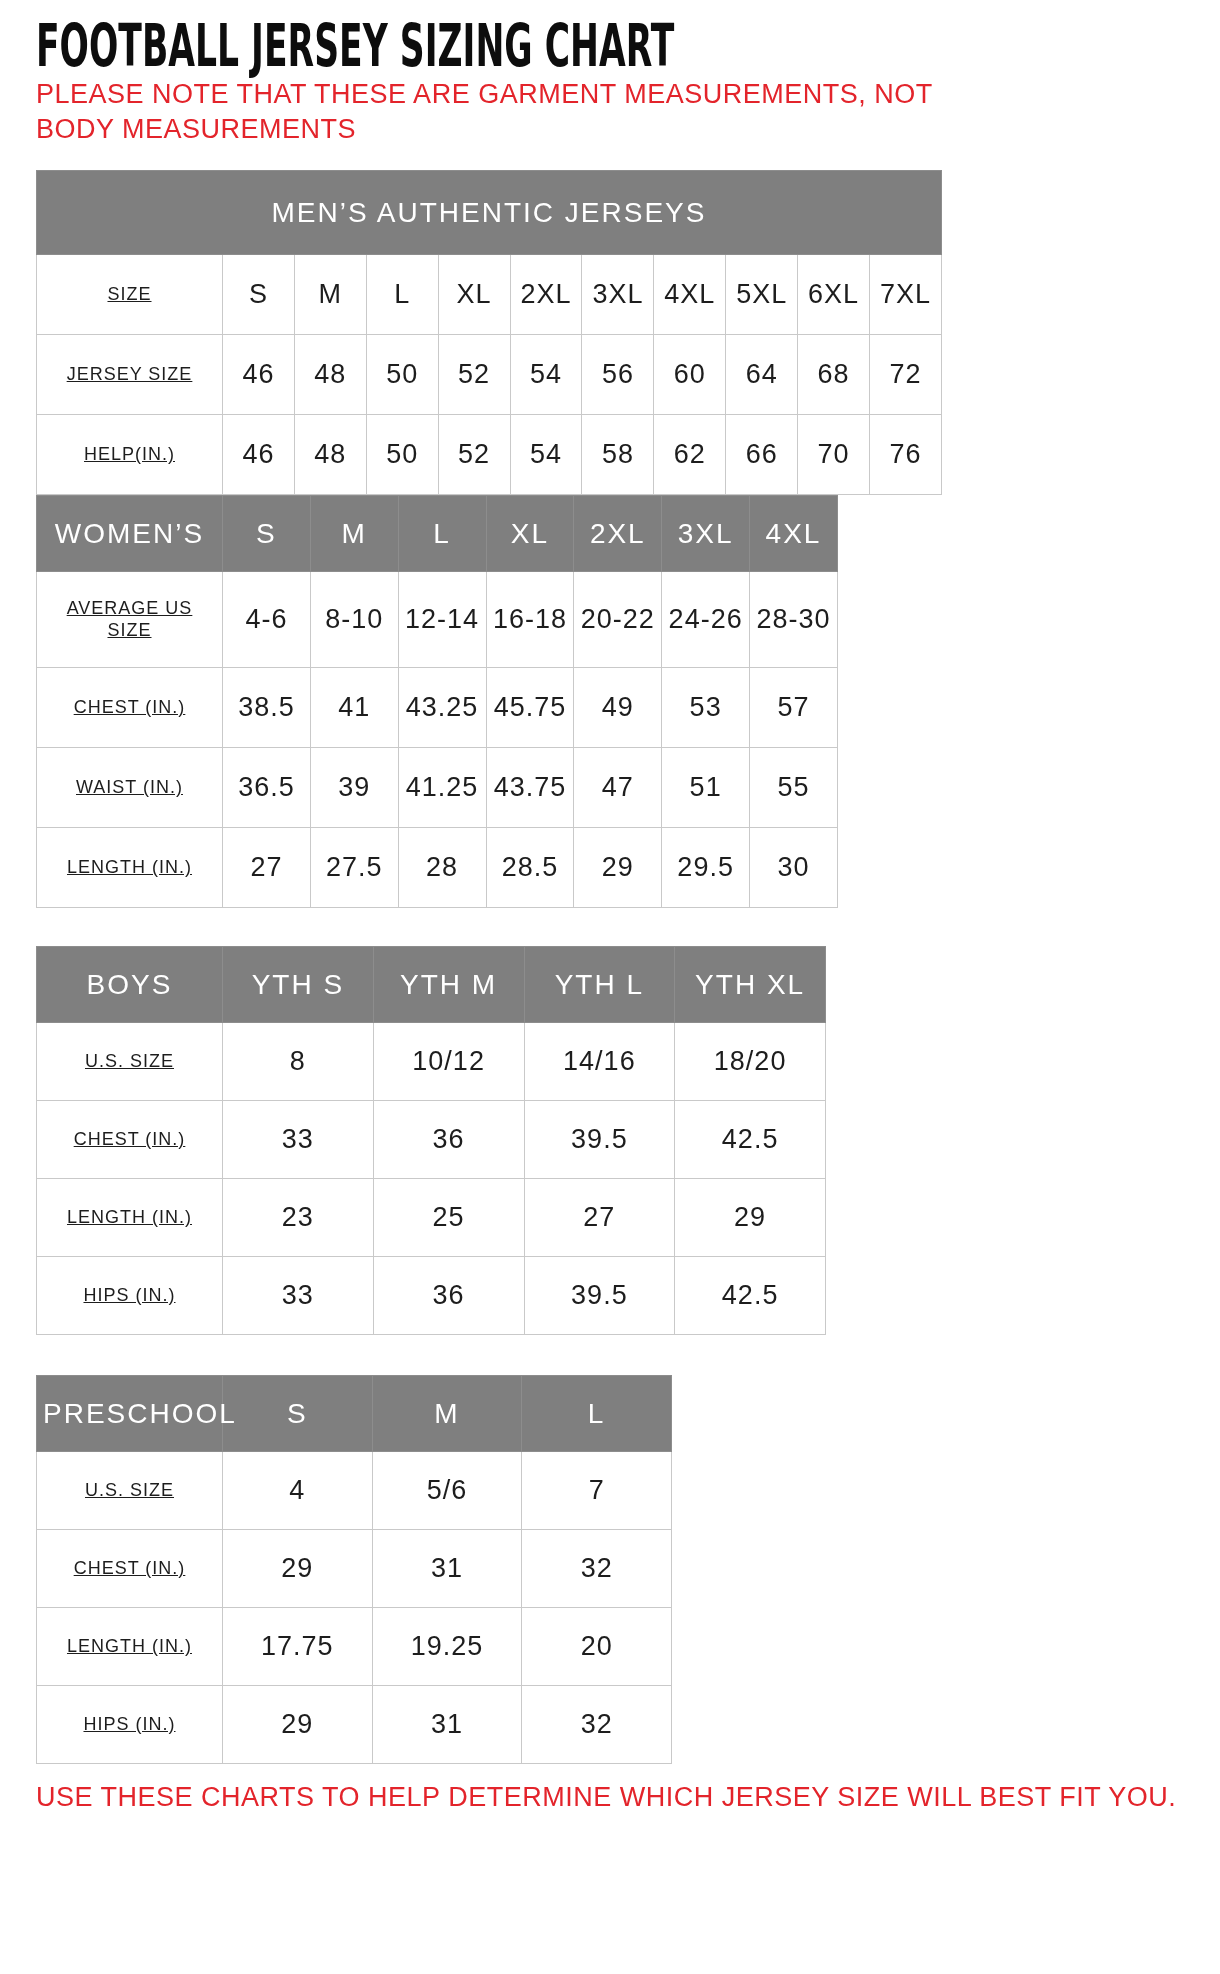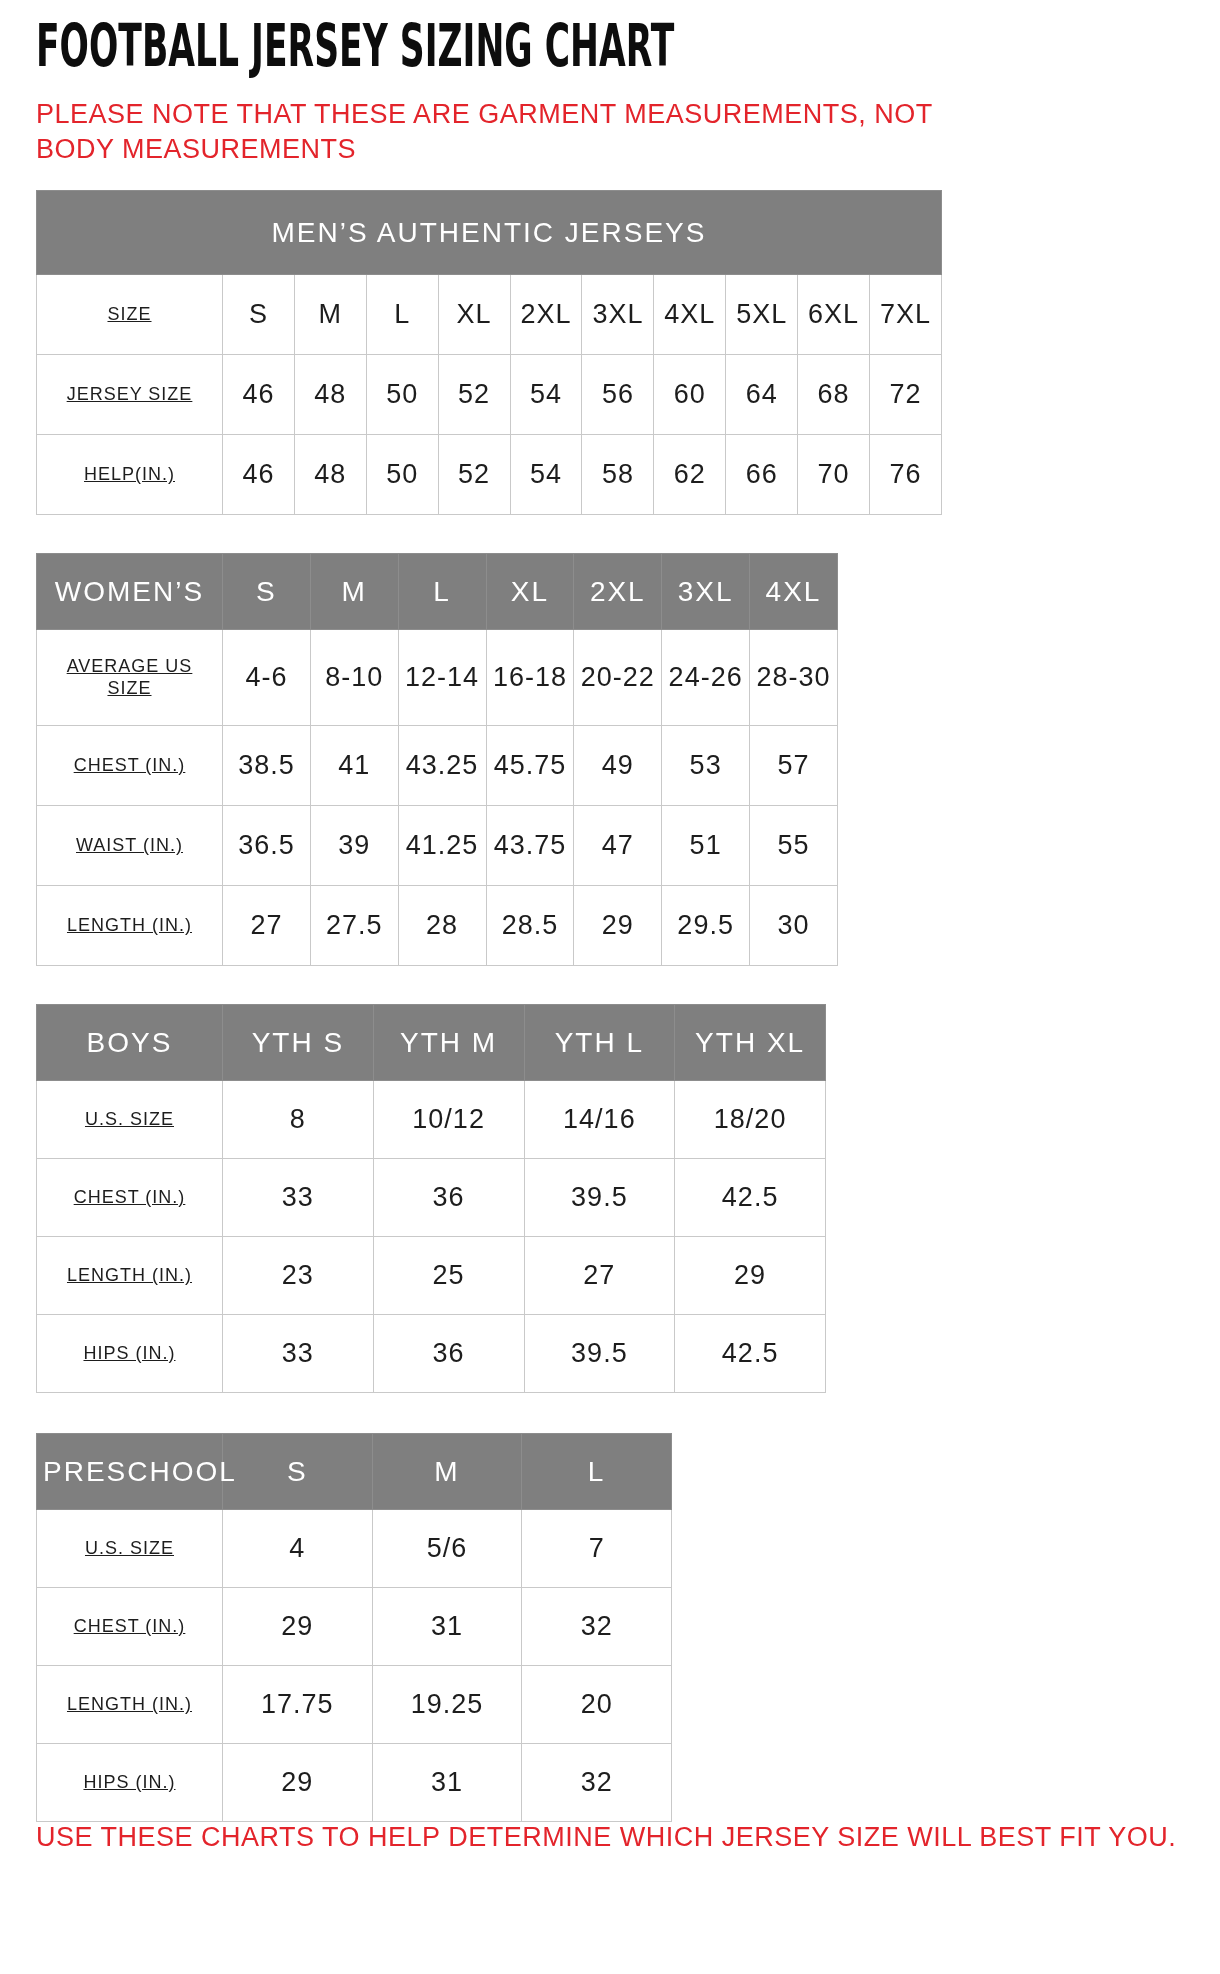--- a/index.html
+++ b/index.html
@@ -17,21 +17,21 @@
     font-family: "DejaVu Sans", sans-serif;
     font-size: 54px;
     font-weight: 900;
     color: #0d0d0d;
     white-space: nowrap;
     line-height: 1.05;
     transform: scale(0.64, 1.08);
     transform-origin: left top;
   }
   p.note {
-    margin-top: 24px;
+    margin-top: 4px;
     max-width: 900px;
     font-size: 27px;
     line-height: 1.32;
     letter-spacing: 0.5px;
     color: var(--accent-red, #e3242b);
   }
   table.tbl {
     border-collapse: collapse;
     table-layout: fixed;
   }
@@ -50,32 +50,33 @@
     background: var(--header-gray, #7f7f7f);
     color: var(--header-text, #ffffff);
     font-size: 28px;
     letter-spacing: 2px;
     border-color: #8d8d8d;
   }
   .tbl td.lbl { font-size: 18px; text-decoration: underline; }
   .mens { width: 906px; margin-top: 22px; }
   .mens thead tr { height: 84px; margin-top: 36px; }
   .mens tbody tr { height: 80px; }
-  .womens { width: 802px; margin-top: 38px; }
+  .womens { width: 802px; }
   .womens thead tr { height: 76px; }
   .womens tbody tr { height: 80px; }
   .womens tbody tr.tall { height: 96px; }
   .boys { width: 790px; margin-top: 38px; }
   .boys thead tr { height: 76px; padding-left: 27px; }
   .boys tbody tr { height: 78px; }
   .preschool { width: 636px; margin-top: 40px; }
   .preschool thead tr { height: 76px; }
   .preschool tbody tr { height: 78px; }
   .c-label { width: 186px; }
   p.footer-note {
+    margin-top: 18px;
     font-size: 27px;
     letter-spacing: 0.5px;
     color: var(--accent-red, #e3242b);
     white-space: nowrap;
   }
 </style>
 </head>
 <body>
 
 <header>

